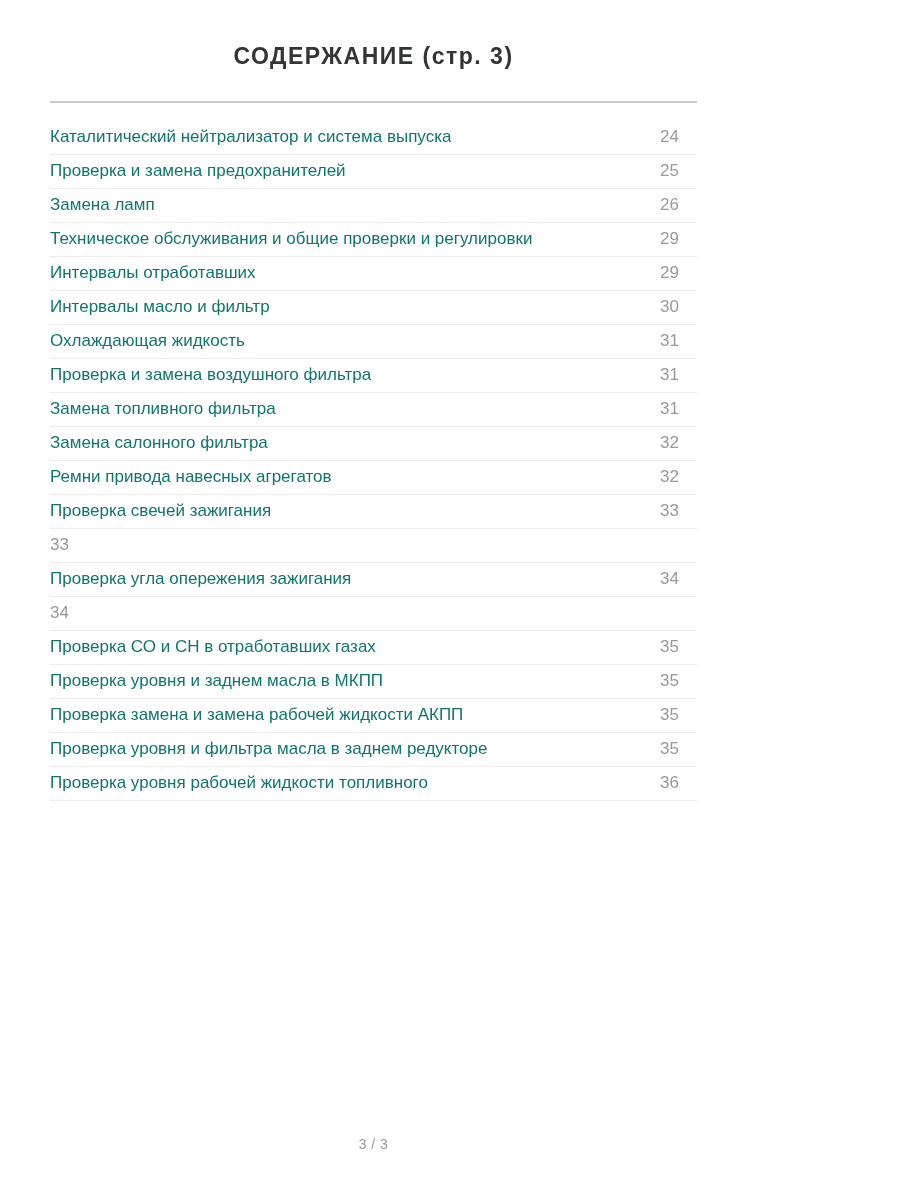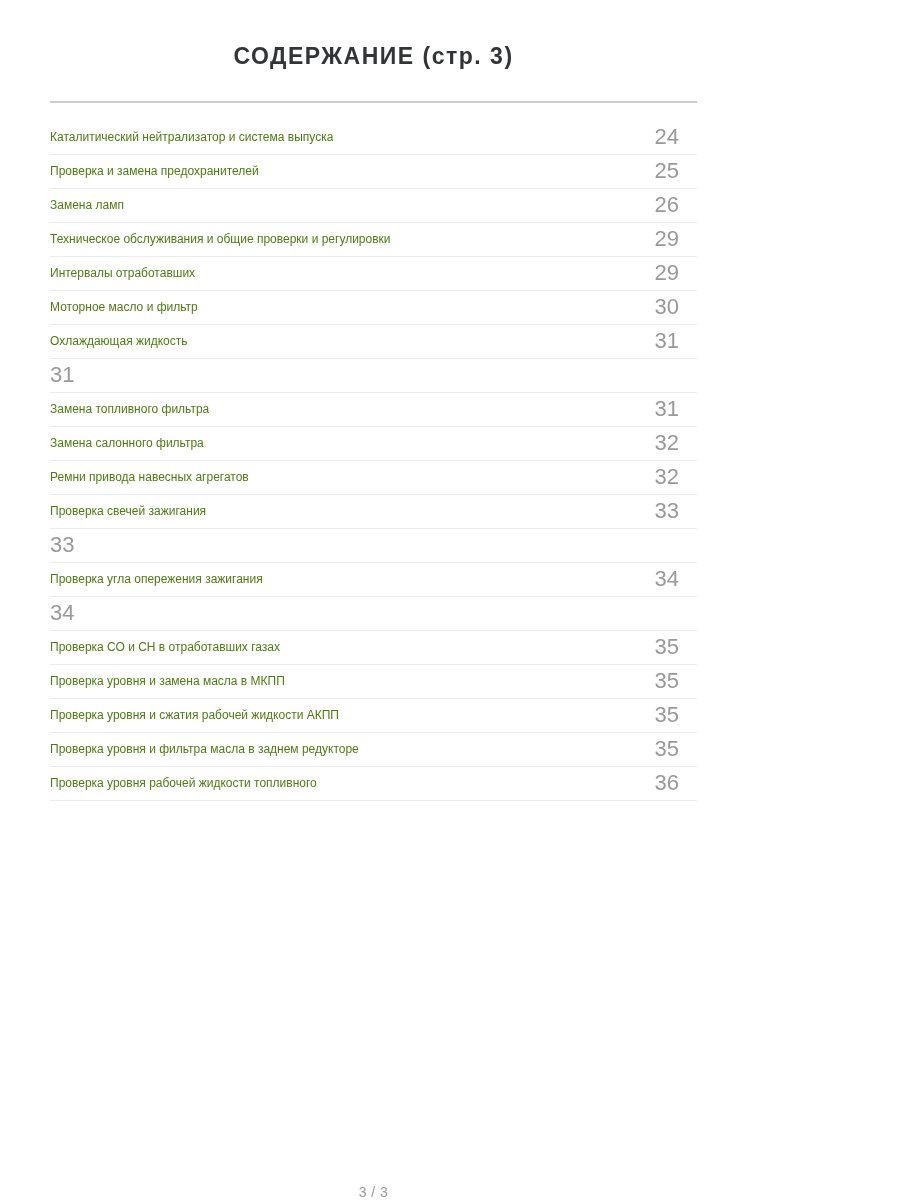--- a/index.html
+++ b/index.html
@@ -35,41 +35,40 @@
     margin: 18px 50px 0 50px;
   }
   .toc-row {
     height: 34px;
     display: flex;
     align-items: center;
     justify-content: space-between;
     border-bottom: 1px solid #ececec;
   }
   .toc-title {
-    font-size: 12px;
-    color: #4d7c0f;
+    font-size: 17px;
+    color: #0f766e;
     white-space: nowrap;
     overflow: hidden;
   }
   .toc-page {
-    font-size: 22px;
+    font-size: 17px;
     color: #999999;
     padding-right: 18px;
     flex-shrink: 0;
   }
   .footer {
     position: absolute;
     top: 1136px;
     left: 0;
     right: 0;
     text-align: center;
     font-size: 14px;
     color: #9a9a9a;
     letter-spacing: 0.5px;
-    margin-top: 48px;
   }
 </style>
 </head>
 <body>
 
 <div class="page">
   <h1 class="title">СОДЕРЖАНИЕ (стр. 3)</h1>
   <div class="rule"></div>
   <div class="toc" id="toc-list">
   <div class="toc-row">
@@ -91,30 +90,31 @@
     <span class="toc-title">Техническое обслуживания и общие проверки и регулировки</span>
     <span class="toc-page">29</span>
   </div>
 
   <div class="toc-row">
     <span class="toc-title">Интервалы отработавших</span>
     <span class="toc-page">29</span>
   </div>
 
   <div class="toc-row">
-    <span class="toc-title">Моторное масло и фильтр</span>
+    <span class="toc-title">Интервалы масло и фильтр</span>
     <span class="toc-page">30</span>
   </div>
 
   <div class="toc-row">
     <span class="toc-title">Охлаждающая жидкость</span>
     <span class="toc-page">31</span>
   </div>
 
   <div class="toc-row">
+    <span class="toc-title">Проверка и замена воздушного фильтра</span>
     <span class="toc-page">31</span>
   </div>
 
   <div class="toc-row">
     <span class="toc-title">Замена топливного фильтра</span>
     <span class="toc-page">31</span>
   </div>
 
   <div class="toc-row">
     <span class="toc-title">Замена салонного фильтра</span>
@@ -143,26 +143,26 @@
   <div class="toc-row">
     <span class="toc-page">34</span>
   </div>
 
   <div class="toc-row">
     <span class="toc-title">Проверка СО и СН в отработавших газах</span>
     <span class="toc-page">35</span>
   </div>
 
   <div class="toc-row">
-    <span class="toc-title">Проверка уровня и замена масла в МКПП</span>
+    <span class="toc-title">Проверка уровня и заднем масла в МКПП</span>
     <span class="toc-page">35</span>
   </div>
 
   <div class="toc-row">
-    <span class="toc-title">Проверка уровня и сжатия рабочей жидкости АКПП</span>
+    <span class="toc-title">Проверка замена и замена рабочей жидкости АКПП</span>
     <span class="toc-page">35</span>
   </div>
 
   <div class="toc-row">
     <span class="toc-title">Проверка уровня и фильтра масла в заднем редукторе</span>
     <span class="toc-page">35</span>
   </div>
 
   <div class="toc-row">
     <span class="toc-title">Проверка уровня рабочей жидкости топливного</span>

